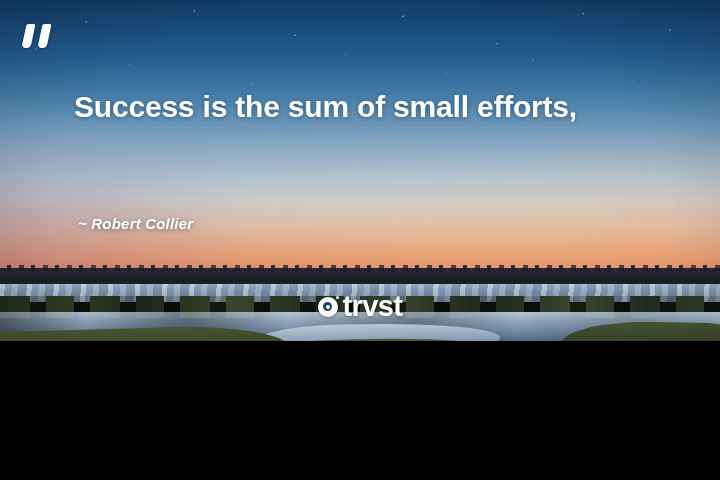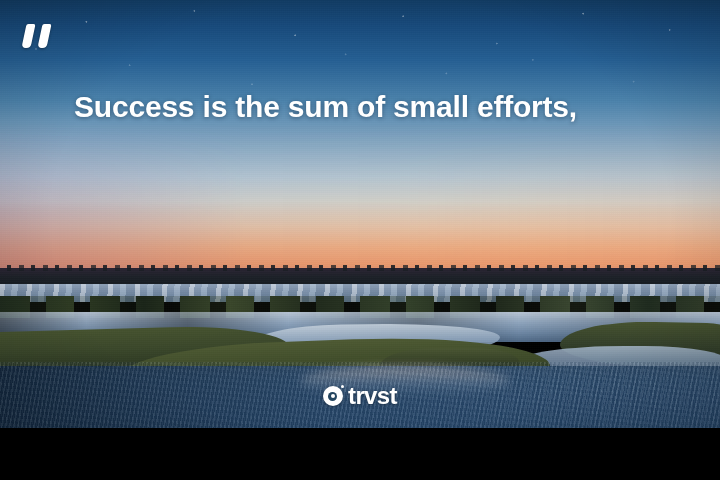--- a/index.html
+++ b/index.html
@@ -3,21 +3,21 @@
 <meta charset="utf-8">
 <style>
   html, body {
     margin: 0;
     padding: 0;
     background: #000;
   }
   #card {
     position: relative;
     width: 720px;
-    height: 428px;
+    height: 341px;
     overflow: hidden;
     font-family: "Liberation Sans", sans-serif;
     user-select: none;
   }
 
   
   .sky {
     position: absolute;
     left: 0; top: 0;
     width: 720px;
@@ -333,21 +333,21 @@
   }
   .logo-dot {
     position:absolute;
     left: 18px; top: -1px;
     width: 3px; height: 3px;
     border-radius:50%;
     background:#ffffff;
   }
   .logo-text {
     color: #ffffff;
-    font-size: 24px;
+    font-size: 29px;
     font-weight: 700;
     letter-spacing: -0.6px;
     text-shadow: 0 1px 3px rgba(0,0,0,.35);
   }
 </style>
 </head>
 <body>
 
 <div id="card">
 
@@ -379,20 +379,21 @@
 
   <div class="quote-mark">
     <span class="q1"></span>
     <span class="q2"></span>
   </div>
 
   <div class="quote-text">
     <span class="quote-line">Success is the sum of small efforts,</span>
   </div>
 
+  <div class="attribution">~ Robert Collier</div>
 
   <div class="logo">
     <div class="logo-mark">
       <span class="logo-dot"></span>
     </div>
     <div class="logo-text">trvst</div>
   </div>
 
 </div>
 

